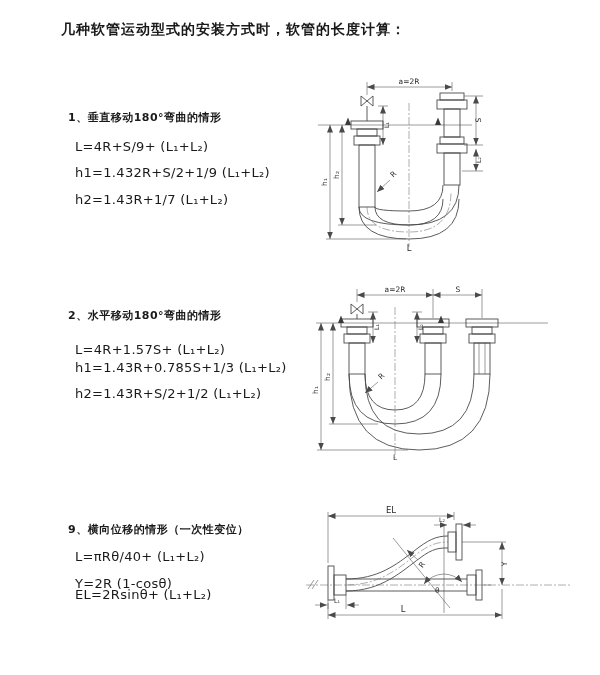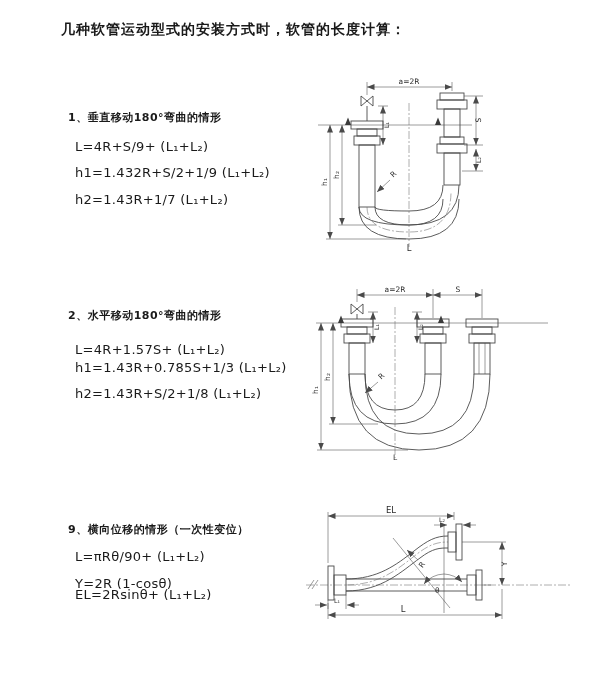--- a/index.html
+++ b/index.html
@@ -107,21 +107,21 @@
   <g>
     <line class="dim" x1="80" y1="105" x2="67" y2="117" marker-end="url(#ahE)"></line>
     <text transform="translate(85,101) rotate(-45)" text-anchor="middle">R</text>
   </g>
   <text class="big" x="99" y="176" text-anchor="middle">L</text>
 </svg>
 
 <div class="abs heading" style="top:308px">2、水平移动180°弯曲的情形</div>
 <div class="abs formula" style="top:342px">L=4R+1.57S+ (L₁+L₂)</div>
 <div class="abs formula" style="top:360px">h1=1.43R+0.785S+1/3 (L₁+L₂)</div>
-<div class="abs formula" style="top:386px">h2=1.43R+S/2+1/8 (L₁+L₂)</div>
+<div class="abs formula" style="top:386px">h2=1.43R+S/2+1/2 (L₁+L₂)</div>
 
 <svg class="diag" style="left:308px;top:282px" width="290" height="185" viewBox="0 0 290 185">
   <g>
     <path class="thin" d="M49,7 V20 M125,7 V36 M174,7 V36"></path>
     <line class="dim" x1="49" y1="13" x2="125" y2="13" marker-start="url(#ahS)" marker-end="url(#ahE)"></line>
     <line class="dim" x1="125" y1="13" x2="174" y2="13" marker-start="url(#ahS)" marker-end="url(#ahE)"></line>
     <text x="87" y="10" text-anchor="middle">a=2R</text>
     <text x="150" y="10" text-anchor="middle">S</text>
   </g>
   <g>
@@ -178,21 +178,21 @@
   <path class="fillarr" d="M30,41 L36,41 L33,33.5 Z"></path>
   <path class="fillarr" d="M130,41 L136,41 L133,33.5 Z"></path>
   <g>
     <line class="dim" x1="70" y1="100" x2="57" y2="111" marker-end="url(#ahE)"></line>
     <text transform="translate(75,96) rotate(-45)" text-anchor="middle">R</text>
   </g>
   <text x="87" y="178" text-anchor="middle">L</text>
 </svg>
 
 <div class="abs heading" style="top:522px">9、横向位移的情形（一次性变位）</div>
-<div class="abs formula" style="top:549px">L=πRθ/90+ (L₁+L₂)</div>
+<div class="abs formula" style="top:549px">L=πRθ/40+ (L₁+L₂)</div>
 <div class="abs formula" style="top:576px">Y=2R (1-cosθ)</div>
 <div class="abs formula" style="top:587px">EL=2Rsinθ+ (L₁+L₂)</div>
 
 <svg class="diag" style="left:298px;top:503px" width="300" height="145" viewBox="0 0 300 145">
   <path class="cl" d="M8,82 H272"></path>
   <path class="thin" d="M10,86 L16,77 M14,86 L20,77"></path>
   <g>
     <rect class="ln" x="30" y="63" width="6" height="34"></rect>
     <rect class="ln" x="36" y="72" width="12" height="20"></rect>
   </g>

